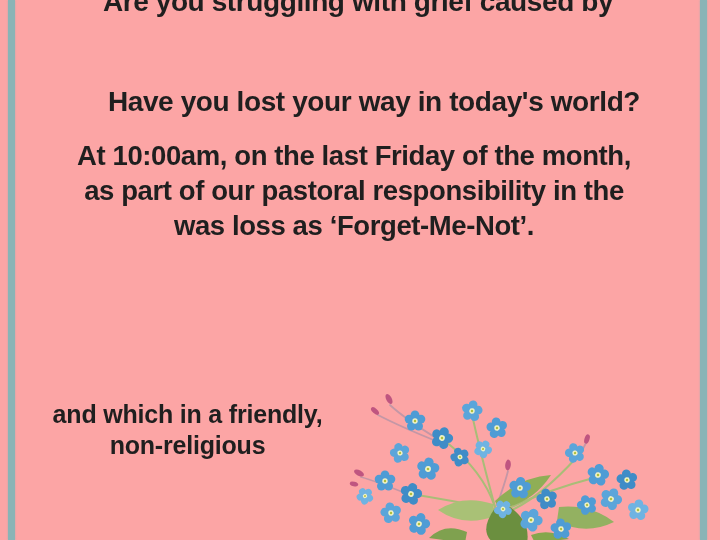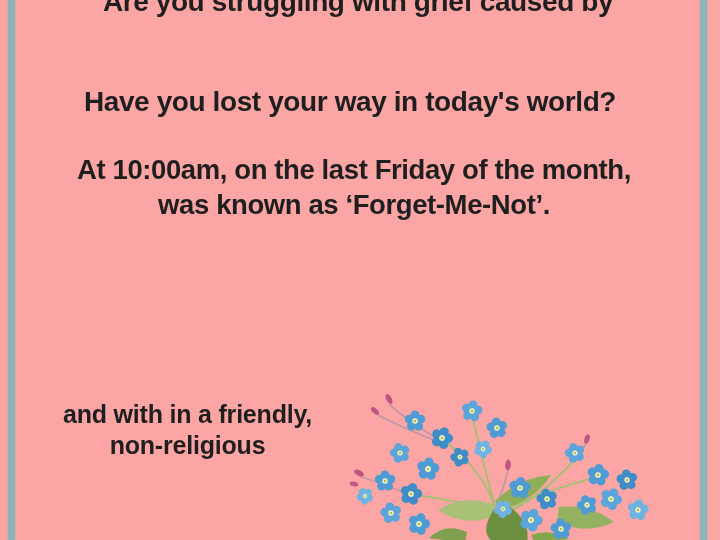--- a/index.html
+++ b/index.html
@@ -15,46 +15,47 @@
     position:absolute;top:0;bottom:0;width:7px;background:#8ab4b6;
     box-shadow:0 0 2px rgba(138,180,182,.7);
   }
   .border-bar.left{left:8px;}
   .border-bar.right{left:700px;}
   .txt{
     position:absolute;color:#1f1f1f;font-weight:700;text-align:center;
     letter-spacing:-0.4px;
   }
   .headline{top:-16px;left:16px;width:684px;font-size:28px;line-height:36px;}
-  .question{top:84px;left:8px;width:684px;font-size:28px;line-height:36px;}
-  .paragraph{top:152px;left:16px;width:676px;font-size:27.5px;line-height:35px;}
+  .question{top:84px;left:32px;width:684px;font-size:28px;line-height:36px;}
+  .paragraph{top:138px;left:16px;width:676px;font-size:27.5px;line-height:35px;}
   .invite{top:399px;left:30px;width:315px;font-size:25px;line-height:31px;letter-spacing:-0.2px;}
   .bouquet{position:absolute;left:345px;top:383px;}
 </style>
 </head>
 <body>
 
 <div class="page">
 
   <div class="border-bar left"></div>
   <div class="border-bar right"></div>
 
   <div class="txt headline">
     <div>Are you struggling with grief caused by</div>
   </div>
 
   <div class="txt question">Have you lost your way in today's world?</div>
 
   <div class="txt paragraph">
     <div>At 10:00am, on the last Friday of the month,</div>
-    <div>was known as ‘Forget-Me-Not’.</div>
+    <div>as part of our pastoral responsibility in the</div>
+    <div>was loss as ‘Forget-Me-Not’.</div>
   </div>
 
   <div class="txt invite">
-    <div>and with in a friendly,</div>
+    <div>and which in a friendly,</div>
     <div>non-religious</div>
   </div>
 
   <svg class="bouquet" width="310" height="160" viewBox="0 0 310 160" aria-hidden="true">
     <defs>
       <g id="fmn">
         <g fill="currentColor">
           <circle cx="0" cy="-6.2" r="4.4"></circle>
           <circle cx="5.9" cy="-1.9" r="4.4"></circle>
           <circle cx="3.6" cy="5.1" r="4.4"></circle>

